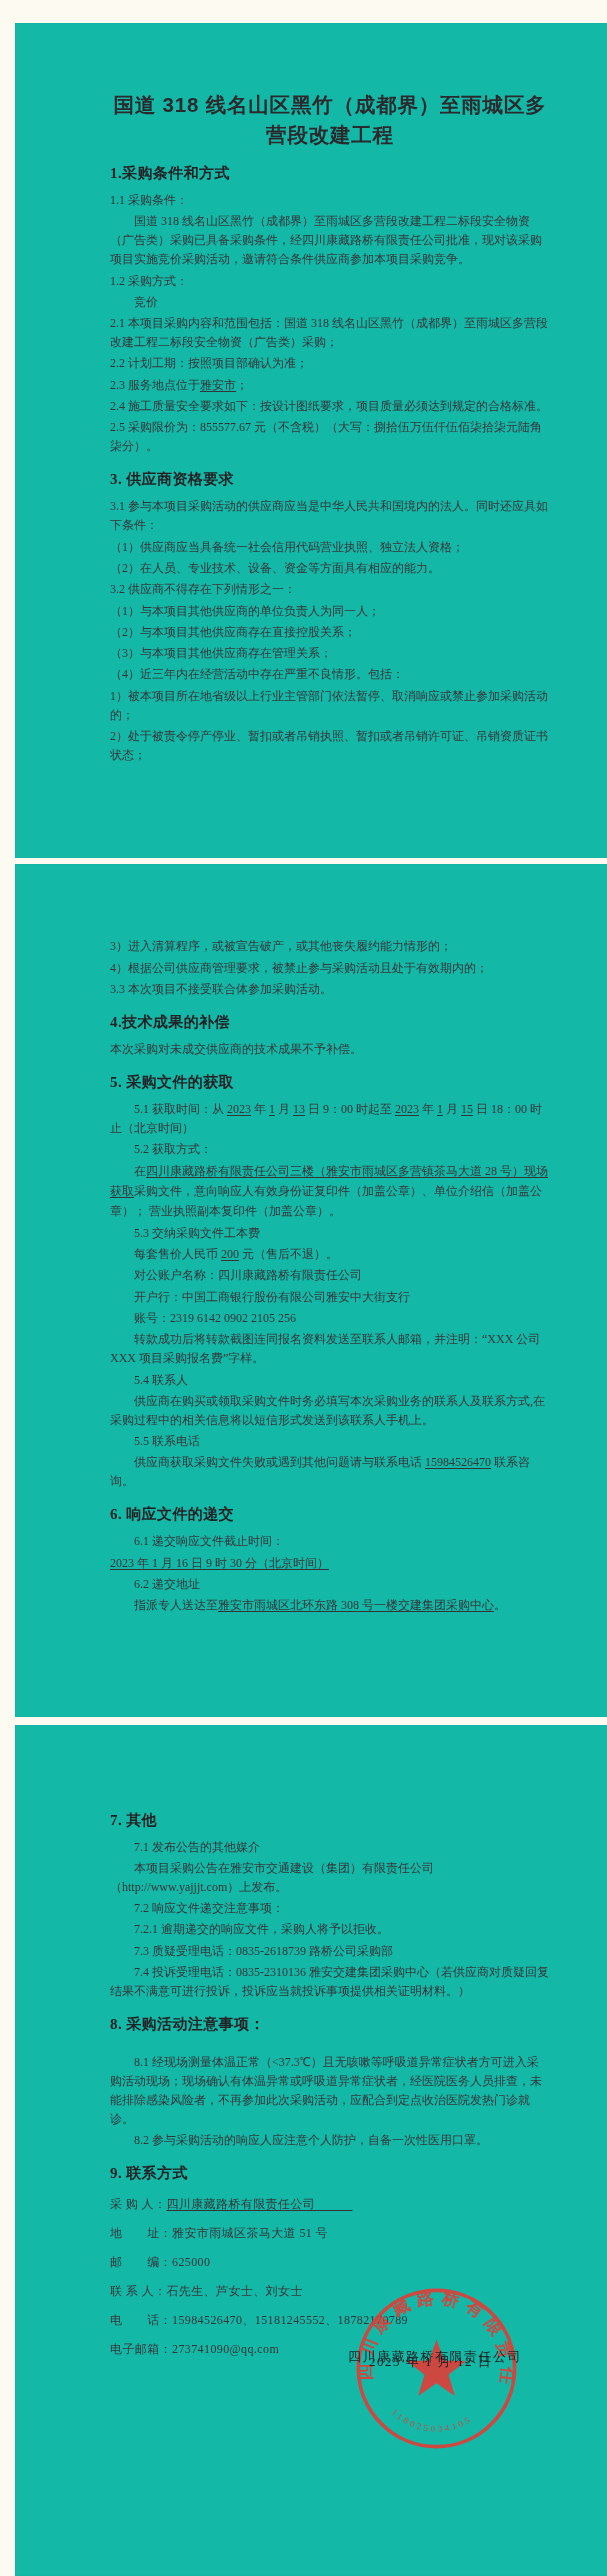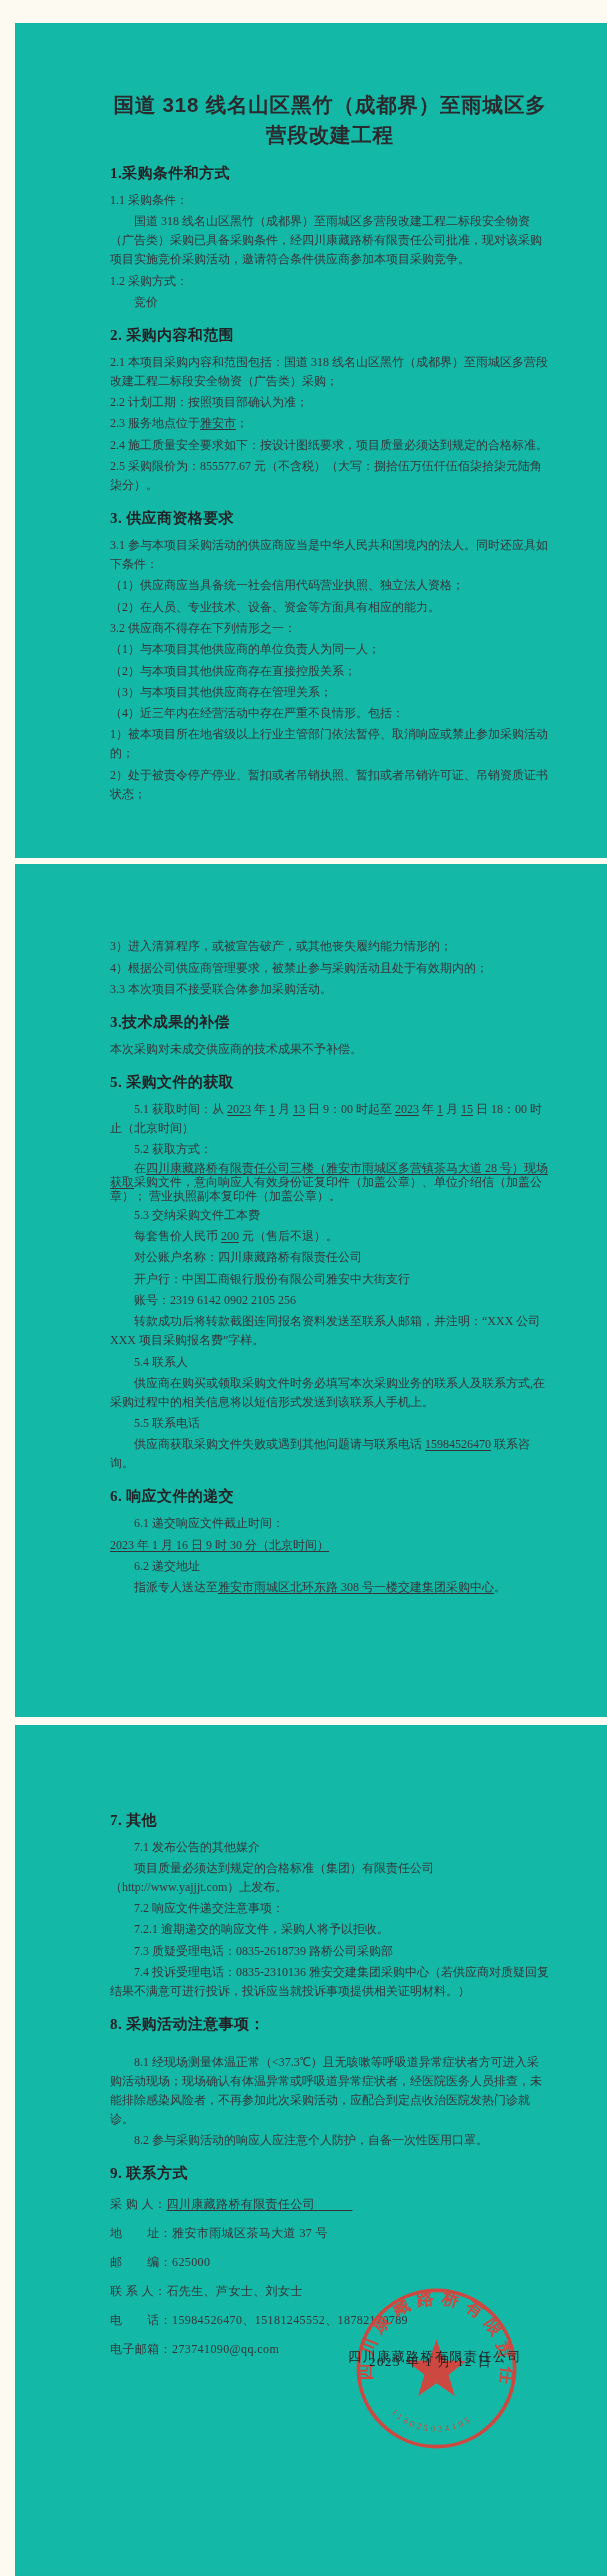--- a/index.html
+++ b/index.html
@@ -43,21 +43,21 @@
   .blk.h1 {
     font-family:Liberation Serif, serif;
     font-weight:700;
     font-size:15px;
     line-height:23px;
     color:#222226;
     letter-spacing:0.4px;
     margin:12px 0 6px 0;
   }
   .blk.pi, .blk.pw, .blk.pig { text-indent:24px; }
-  .blk.pw  { line-height:14px; }
+  .blk.pw  { line-height:20px; }
   .blk.pig { margin-top:16.7px; }
   .blk.contact { margin:10px 0; letter-spacing:0.4px; }
   .u { text-decoration:underline; text-underline-offset:2.3px; }
 
   .seal-wrap {
     position:absolute;
     left:336px;
     top:558px;
     width:171px;
     height:171px;
@@ -83,21 +83,20 @@
 <div class="page" id="page1">
   <div class="doc-title">
     <div>国道 318 线名山区黑竹（成都界）至雨城区多营段改建工程</div>
   </div>
   <div>
       <div class="blk h1"><span>1.采购条件和方式</span></div>
       <div class="blk p"><span>1.1 采购条件：</span></div>
       <div class="blk pi"><span>国道 318 线名山区黑竹（成都界）至雨城区多营段改建工程二标段安全物资（广告类）采购已具备采购条件，经四川康藏路桥有限责任公司批准，现对该采购项目实施竞价采购活动，邀请符合条件供应商参加本项目采购竞争。</span></div>
       <div class="blk p"><span>1.2 采购方式：</span></div>
       <div class="blk pi"><span>竞价</span></div>
-      <div class="blk h1"><span>2. 采购内容和范围</span></div>
       <div class="blk p"><span>2.1 本项目采购内容和范围包括：国道 318 线名山区黑竹（成都界）至雨城区多营段改建工程二标段安全物资（广告类）采购；</span></div>
       <div class="blk p"><span>2.2 计划工期：按照项目部确认为准；</span></div>
       <div class="blk p"><span>2.3 服务地点位于</span><span class="u">雅安市</span><span>；</span></div>
       <div class="blk p"><span>2.4 施工质量安全要求如下：按设计图纸要求，项目质量必须达到规定的合格标准。</span></div>
       <div class="blk p"><span>2.5 采购限价为：855577.67 元（不含税）（大写：捌拾伍万伍仟伍佰柒拾柒元陆角柒分）。</span></div>
       <div class="blk h1"><span>3. 供应商资格要求</span></div>
       <div class="blk p"><span>3.1 参与本项目采购活动的供应商应当是中华人民共和国境内的法人。同时还应具如下条件：</span></div>
       <div class="blk p"><span>（1）供应商应当具备统一社会信用代码营业执照、独立法人资格；</span></div>
       <div class="blk p"><span>（2）在人员、专业技术、设备、资金等方面具有相应的能力。</span></div>
       <div class="blk p"><span>3.2 供应商不得存在下列情形之一：</span></div>
@@ -108,21 +107,21 @@
       <div class="blk p"><span>1）被本项目所在地省级以上行业主管部门依法暂停、取消响应或禁止参加采购活动的；</span></div>
       <div class="blk p"><span>2）处于被责令停产停业、暂扣或者吊销执照、暂扣或者吊销许可证、吊销资质证书状态；</span></div>
     </div>
 </div>
 
 <div class="page" id="page2">
   <div>
       <div class="blk p"><span>3）进入清算程序，或被宣告破产，或其他丧失履约能力情形的；</span></div>
       <div class="blk p"><span>4）根据公司供应商管理要求，被禁止参与采购活动且处于有效期内的；</span></div>
       <div class="blk p"><span>3.3 本次项目不接受联合体参加采购活动。</span></div>
-      <div class="blk h1"><span>3.技术成果的补偿</span></div>
+      <div class="blk h1"><span>4.技术成果的补偿</span></div>
       <div class="blk p"><span>本次采购对未成交供应商的技术成果不予补偿。</span></div>
       <div class="blk h1"><span>5. 采购文件的获取</span></div>
       <div class="blk pi"><span>5.1 获取时间：从 </span><span class="u">2023</span><span> 年 </span><span class="u">1</span><span> 月 </span><span class="u">13</span><span> 日 9：00 时起至 </span><span class="u">2023</span><span> 年 </span><span class="u">1</span><span> 月 </span><span class="u">15</span><span> 日 18：00 时止（北京时间）</span></div>
       <div class="blk pi"><span>5.2 获取方式：</span></div>
       <div class="blk pw"><span>在</span><span class="u">四川康藏路桥有限责任公司三楼（雅安市雨城区多营镇茶马大道 28 号）现场获取</span><span>采购文件，意向响应人有效身份证复印件（加盖公章）、单位介绍信（加盖公章）； 营业执照副本复印件（加盖公章）。</span></div>
       <div class="blk pi"><span>5.3 交纳采购文件工本费</span></div>
       <div class="blk pi"><span>每套售价人民币 </span><span class="u">200</span><span> 元（售后不退）。</span></div>
       <div class="blk pi"><span>对公账户名称：四川康藏路桥有限责任公司</span></div>
       <div class="blk pi"><span>开户行：中国工商银行股份有限公司雅安中大街支行</span></div>
       <div class="blk pi"><span>账号：2319 6142 0902 2105 256</span></div>
@@ -136,31 +135,31 @@
       <div class="blk p"><span class="u">2023 年 1 月 16 日 9 时 30 分（北京时间）</span></div>
       <div class="blk pi"><span>6.2 递交地址</span></div>
       <div class="blk pi"><span>指派专人送达至</span><span class="u">雅安市雨城区北环东路 308 号一楼交建集团采购中心</span><span>。</span></div>
     </div>
 </div>
 
 <div class="page" id="page3">
   <div>
       <div class="blk h1"><span>7. 其他</span></div>
       <div class="blk pi"><span>7.1 发布公告的其他媒介</span></div>
-      <div class="blk pi"><span>项目质量必须达到规定的合格标准（集团）有限责任公司（http://www.yajjjt.com）上发布。</span></div>
+      <div class="blk pi"><span>本项目采购公告在雅安市交通建设（集团）有限责任公司（http://www.yajjjt.com）上发布。</span></div>
       <div class="blk pi"><span>7.2 响应文件递交注意事项：</span></div>
       <div class="blk pi"><span>7.2.1 逾期递交的响应文件，采购人将予以拒收。</span></div>
       <div class="blk pi"><span>7.3 质疑受理电话：0835-2618739 路桥公司采购部</span></div>
       <div class="blk pi"><span>7.4 投诉受理电话：0835-2310136 雅安交建集团采购中心（若供应商对质疑回复结果不满意可进行投诉，投诉应当就投诉事项提供相关证明材料。）</span></div>
       <div class="blk h1"><span>8. 采购活动注意事项：</span></div>
       <div class="blk pig"><span>8.1 经现场测量体温正常（&lt;37.3℃）且无咳嗽等呼吸道异常症状者方可进入采购活动现场；现场确认有体温异常或呼吸道异常症状者，经医院医务人员排查，未能排除感染风险者，不再参加此次采购活动，应配合到定点收治医院发热门诊就诊。</span></div>
       <div class="blk pi"><span>8.2 参与采购活动的响应人应注意个人防护，自备一次性医用口罩。</span></div>
       <div class="blk h1"><span>9. 联系方式</span></div>
       <div class="blk contact"><span>采 购 人：</span><span class="u">四川康藏路桥有限责任公司　　　</span></div>
-      <div class="blk contact"><span>地　　址：雅安市雨城区茶马大道 37 号</span></div>
+      <div class="blk contact"><span>地　　址：雅安市雨城区茶马大道 51 号</span></div>
       <div class="blk contact"><span>邮　　编：625000</span></div>
       <div class="blk contact"><span>联 系 人：石先生、芦女士、刘女士</span></div>
       <div class="blk contact"><span>电　　话：15984526470、15181245552、18782170789</span></div>
       <div class="blk contact"><span>电子邮箱：273741090@qq.com</span></div>
     </div>
 
   <svg class="seal-wrap" viewBox="0 0 230 230" aria-hidden="true">
     <defs>
       <path id="sealTopArc" d="M 32,145 A 88,88 0 1 1 198,145" fill="none"></path>
       <path id="sealBotArc" d="M 45,164 A 86,86 0 0 0 185,164" fill="none"></path>

